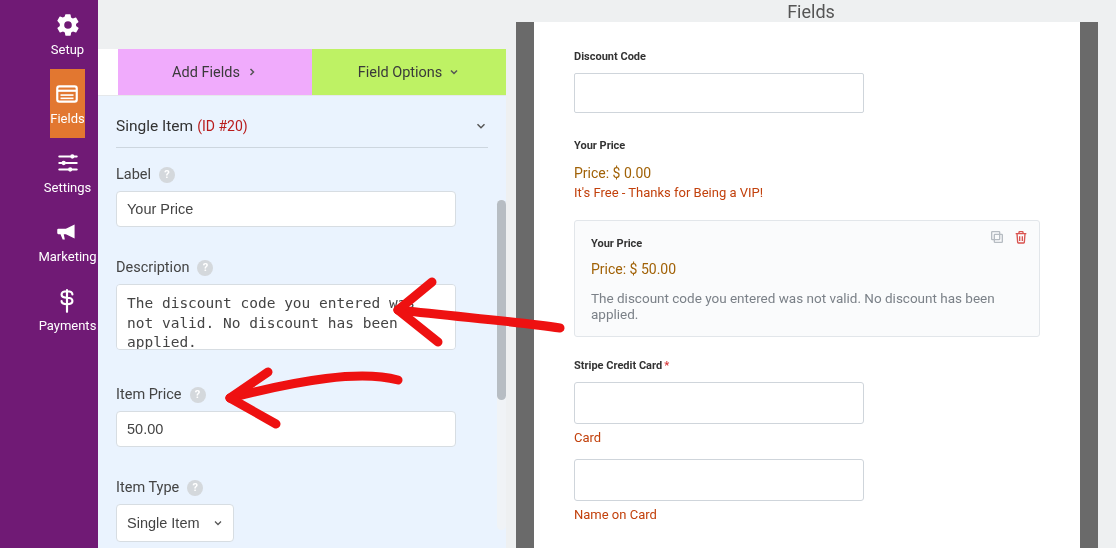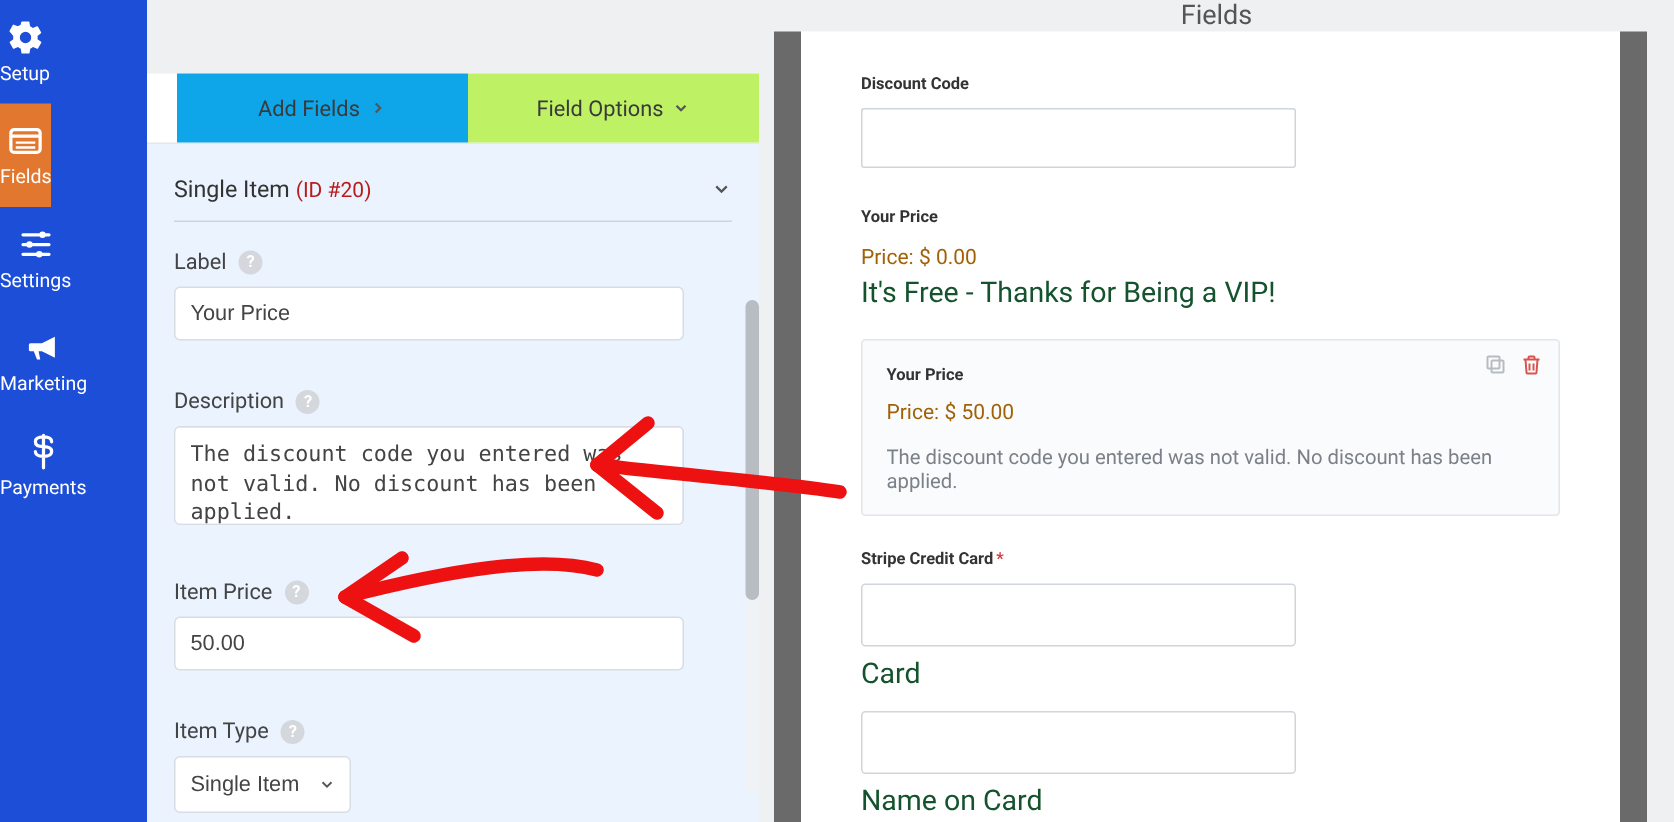--- a/index.html
+++ b/index.html
@@ -1,31 +1,31 @@
 <!DOCTYPE html>
 <html><head>
   <meta charset="utf-8">
   <style>
     * { box-sizing: border-box; margin: 0; padding: 0; }
     html, body { width: 1116px; height: 548px; font-family: -apple-system, BlinkMacSystemFont, "Segoe UI", Roboto, Arial, sans-serif; overflow: hidden; background: #fff; }
     .app { display: flex; width: 100%; height: 100%; }
 
     
-    .vnav { width: 98px; background: #1d4ed8; display: flex; flex-direction: column; align-items: flex-start; }
+    .vnav { width: 98px; background: #701a75; display: flex; flex-direction: column; align-items: center; padding-left: 37px; }
     .vnav-item { display: flex; flex-direction: column; align-items: center; justify-content: center; gap: 4px; padding: 12px 0; color: #fff; font-size: 13px; cursor: pointer; }
     .vnav-item.active { background: #e27730; }
     .vnav-item svg { width: 26px; height: 26px; }
     .vnav-item span { font-size: 13px; }
 
     
     .center-col { position: relative; width: 408px; height: 100%; display: flex; flex-direction: column; }
     .center-top { height: 49px; background: #eef0f1; }
     .tabs { display: flex; height: 47px; border-bottom: 1px solid #e5e8eb; }
     .tab { flex: 1; display: flex; align-items: center; justify-content: center; gap: 6px; font-size: 14.5px; color: #3a3a3a; background: #bef264; cursor: pointer; }
-    .tab.inactive { background: #0ea5e9; margin-left: 20px; }
+    .tab.inactive { background: #f0abfc; margin-left: 20px; }
     .tab svg { width: 12px; height: 12px; }
     .panel-body { flex: 1; background: #eaf3fe; padding: 14px 18px 0 18px; overflow: hidden; position: relative; }
     .section-head { display: flex; align-items: center; justify-content: space-between; padding: 6px 0 12px 0; border-bottom: 1px solid #cdd6df; margin-bottom: 18px; }
     .section-head .title { font-size: 15.5px; color: #333; }
     .section-head .idtxt { font-size: 14px; color: #b91c1c; }
     .field-block { margin-bottom: 32px; }
     .lbl { font-size: 14.5px; color: #444; display: flex; align-items: center; gap: 8px; margin-bottom: 8px; }
     .help-dot { display: inline-flex; width: 16px; height: 16px; border-radius: 50%; background: #d4d8dc; color: #fff; font-size: 11px; font-weight: 700; align-items: center; justify-content: center; }
     .input, .textarea, .select {
       width: 340px; border: 1px solid #d7dde2; background: #fff; border-radius: 4px; font-size: 14.5px; color: #444; padding: 9px 10px;
@@ -43,21 +43,21 @@
     
     .right-col { flex: 1; display: flex; flex-direction: column; height: 100%; background: #eef0f1; }
     .right-header { height: 49px; background: #eef0f1; display: flex; align-items: center; justify-content: center; font-size: 18px; color: #555; }
     .preview-wrap { flex: 1; padding: 0 18px 0 10px; display: flex; }
     .preview-gutter { width: 18px; background: #6a6a6a; }
     .preview-surface { flex: 1; background: #fff; padding: 28px 40px 0 40px; overflow: hidden; }
     .pv-block { margin-bottom: 26px; }
     .pv-label { font-size: 11px; font-weight: 700; color: #333; margin-bottom: 10px; }
     .pv-input { width: 290px; height: 40px; border: 1px solid #cfd5db; border-radius: 2px; }
     .pv-text { font-size: 14px; color: #a16207; line-height: 1.6; }
-    .pv-sub { font-size: 19px; color: #14532d; }
+    .pv-sub { font-size: 13px; color: #c2410c; }
     .selected-card { border: 1px solid #e2e6ea; background: #fafbfc; border-radius: 3px; padding: 16px 16px 14px 16px; margin-top: -6px; margin-bottom: 22px; position: relative; }
     .selected-card .pv-label { margin-bottom: 8px; }
     .card-actions { position: absolute; right: 10px; top: 8px; display: flex; gap: 8px; }
     .card-actions svg { width: 16px; height: 16px; }
     .red-star { color: #d63638; margin-left: 2px; }
     .card-desc { font-size: 13.5px; color: #7b8188; }
     .cc-input { width: 290px; height: 42px; border: 1px solid #cfd5db; border-radius: 3px; margin-bottom: 6px; }
 
     
     .annots { position: absolute; inset: 0; pointer-events: none; }

